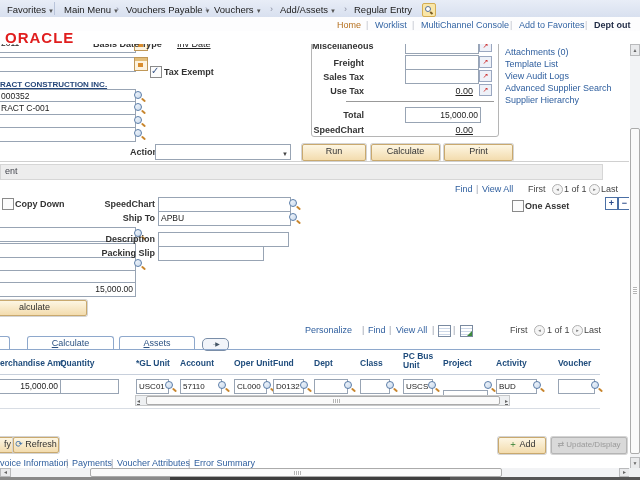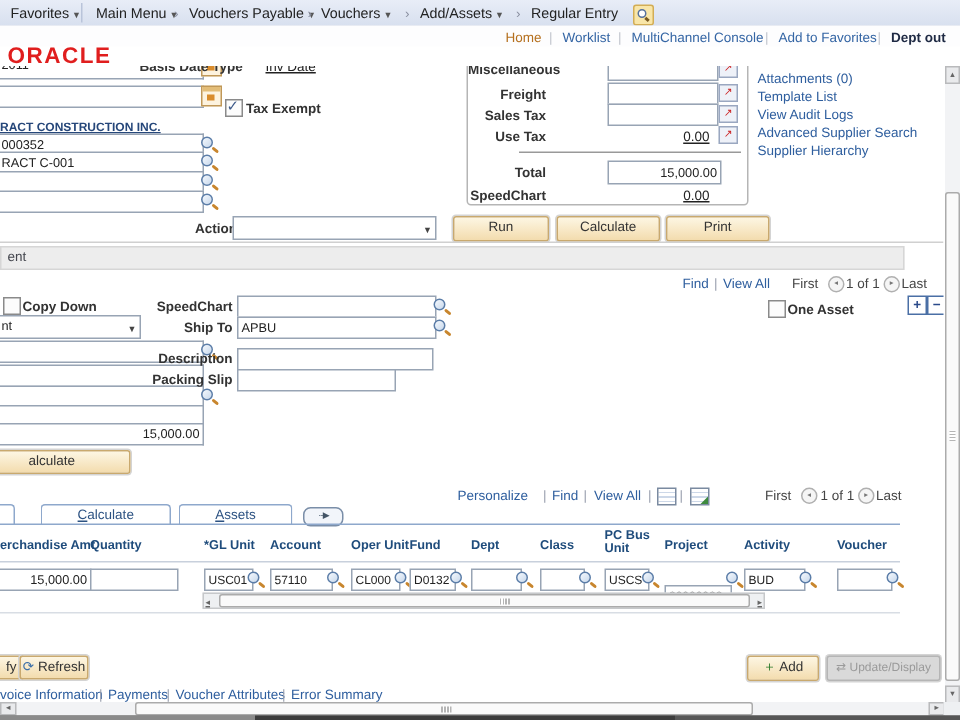--- a/index.html
+++ b/index.html
@@ -200,21 +200,20 @@
     <span class="sep" style="left:476px;top:140px">|</span>
     <span class="link" style="left:482px;top:140px">View All</span>
     <span class="pagetxt" style="left:528px;top:140px">First</span>
     <span class="pcir" style="left:552px;top:140px">◂</span>
     <span class="pagetxt" style="left:564px;top:140px">1 of 1</span>
     <span class="pcir" style="left:589px;top:140px">▸</span>
     <span class="pagetxt" style="left:601px;top:140px">Last</span>
 
     <span class="cb" style="left:2px;top:154px"></span>
     <span class="lbl" style="left:15px;top:155px">Copy Down</span>
-    <div class="dd noleft" style="left:-1px;top:166px;width:90px;border-left:none">nt</div>
 
     <span class="lbl lblr" style="left:60px;top:155px;width:95px">SpeedChart</span>
     <div class="ibox" style="left:158px;top:153px;width:127px"></div>
     <span class="mag" style="left:288px;top:154px"></span>
 
     <span class="lbl lblr" style="left:60px;top:169px;width:95px">Ship To</span>
     <div class="ibox" style="left:158px;top:167px;width:127px">APBU</div>
     <span class="mag" style="left:288px;top:168px"></span>
 
     <span class="cb" style="left:512px;top:156px"></span>

